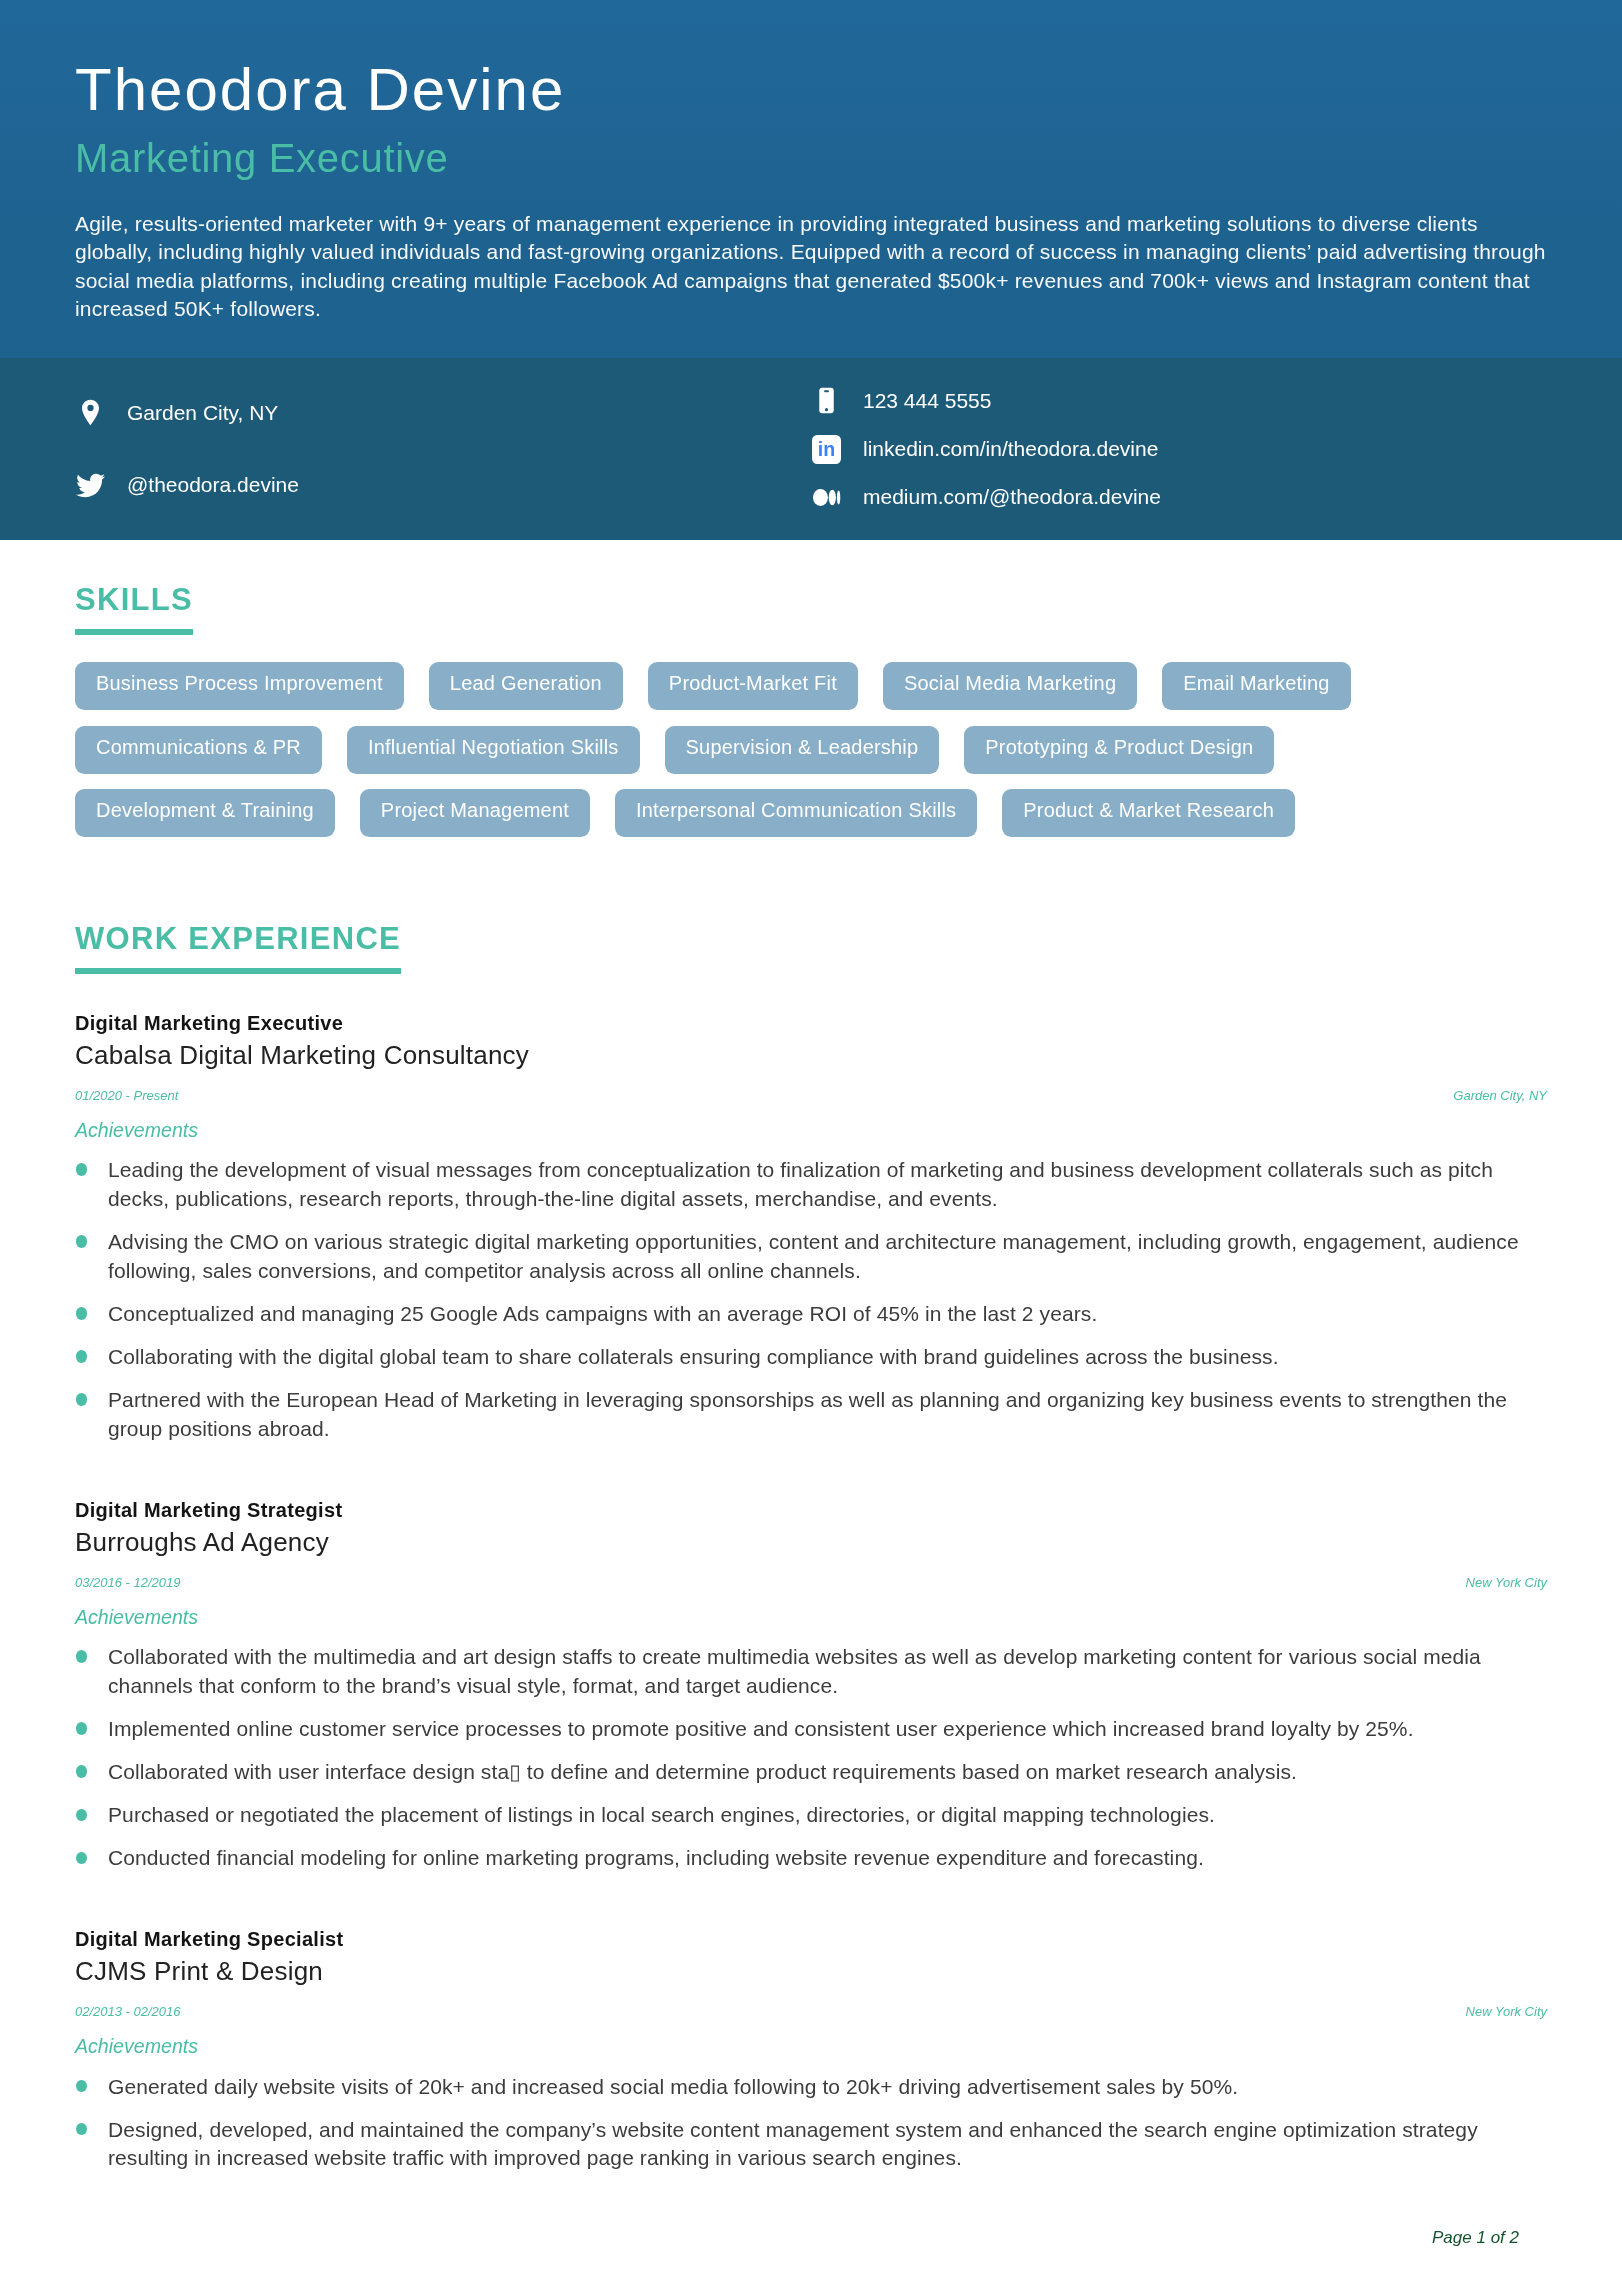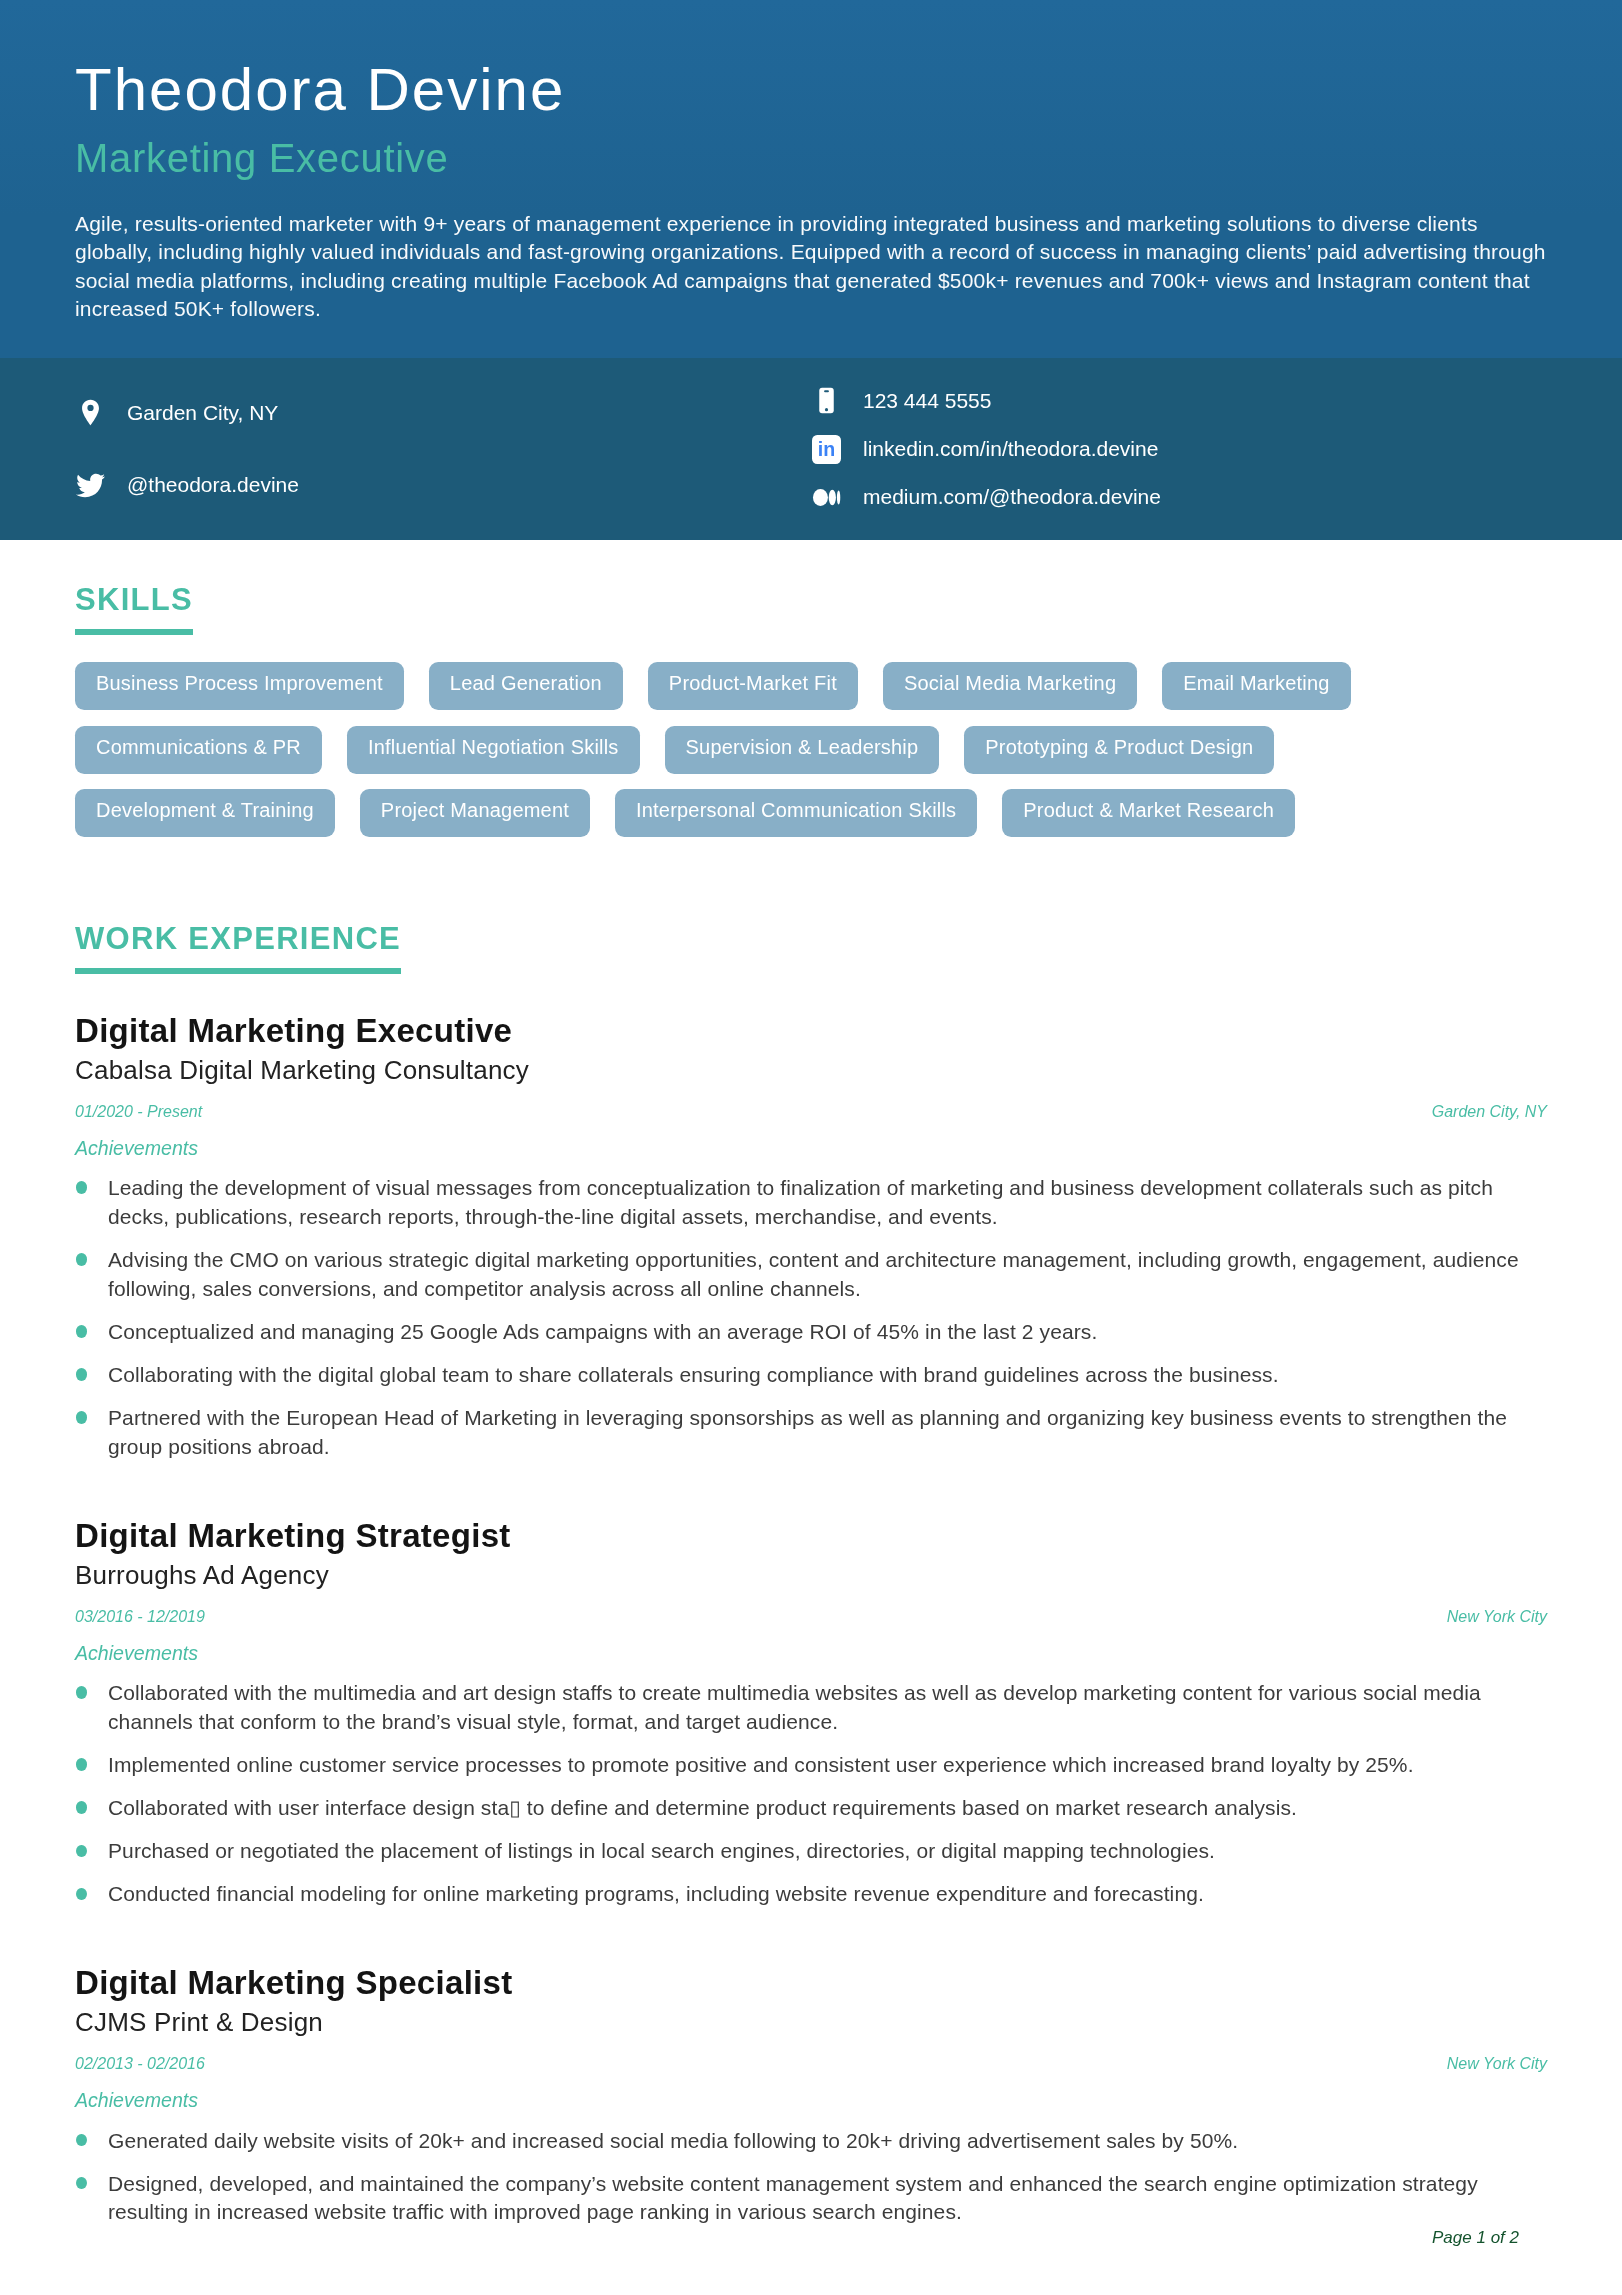--- a/index.html
+++ b/index.html
@@ -29,24 +29,24 @@
   .section-title { display:inline-block; font-size:31px; font-weight:bold; letter-spacing:1.3px;
                    color:#49bda5; padding-bottom:10.5px; border-bottom:6.5px solid #49bda5; }
   .skills-section { margin-top:42px; }
   .tags { margin-top:27.5px; display:flex; flex-wrap:wrap; gap:15.7px 25px; max-width:1478px; }
   .tag { background:#88afc7; color:#ffffff; font-size:20px; letter-spacing:0.2px;
          padding:0 21px; height:48px; line-height:42px; border-radius:9.2px; white-space:nowrap; }
 
   .work-section { margin-top:84px; }
   .job { margin-top:38px; }
   .job + .job { margin-top:55px; }
-  .job-title { font-size:33px; font-weight:bold; color:#141414; letter-spacing:0.3px; }
+  .job-title { font-size:20px; font-weight:bold; color:#141414; letter-spacing:0.3px; }
   .job-company { font-size:26px; font-weight:400; color:#222222; margin-top:5.2px; letter-spacing:0.2px; }
   .job-meta { display:flex; justify-content:space-between; align-items:flex-start;
-              margin-top:17px; font-size:16px; font-style:italic; color:#49bda5; }
+              margin-top:17px; font-size:13px; font-style:italic; color:#49bda5; }
   .achievements-label { margin-top:15.7px; font-size:19.6px; font-style:italic; color:#49bda5; }
   .bullets { list-style:none; margin-top:14.4px; max-width:1485px; }
   .bullets li { position:relative; padding-left:33px; font-size:21px; line-height:1.37;
                 color:#3c3c3c; letter-spacing:0.1px; margin-bottom:14.4px; }
   .bullets li::before { content:""; position:absolute; left:1.3px; top:7.2px; width:11px; height:12.4px;
                         border-radius:50%; background:#49bda5; }
 
   .footer { position:absolute; right:103px; bottom:47px; font-size:17px; font-style:italic; color:#14532d; }
 </style>
 </head>

